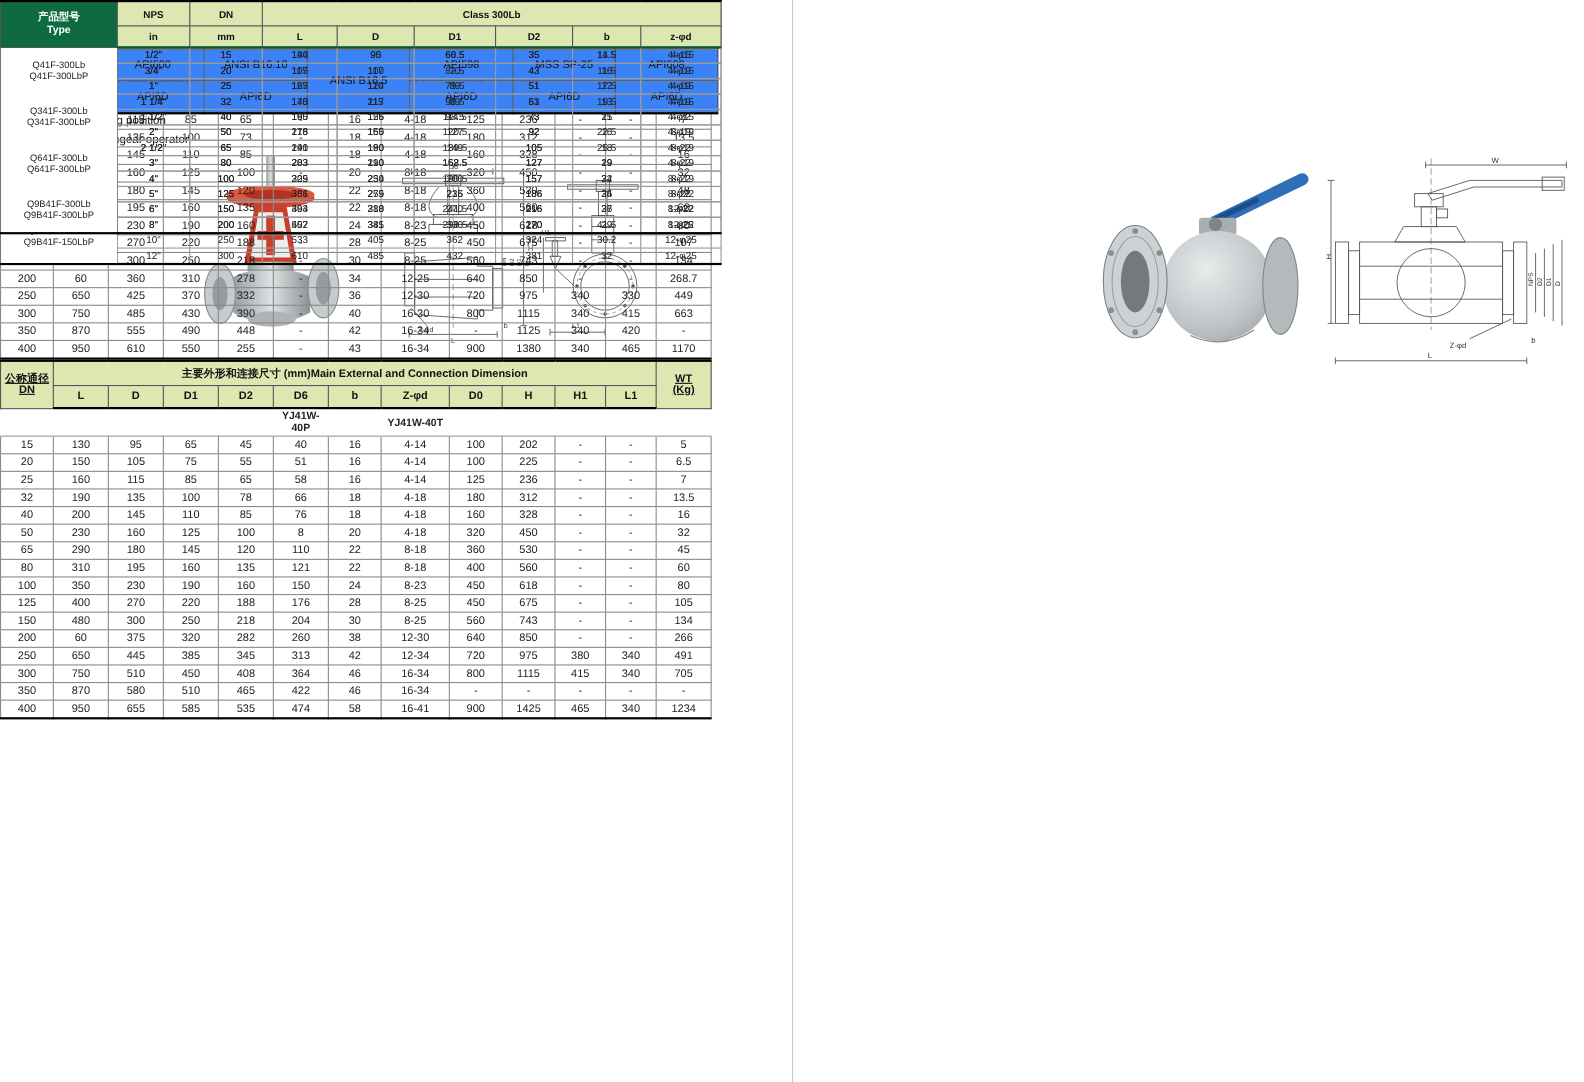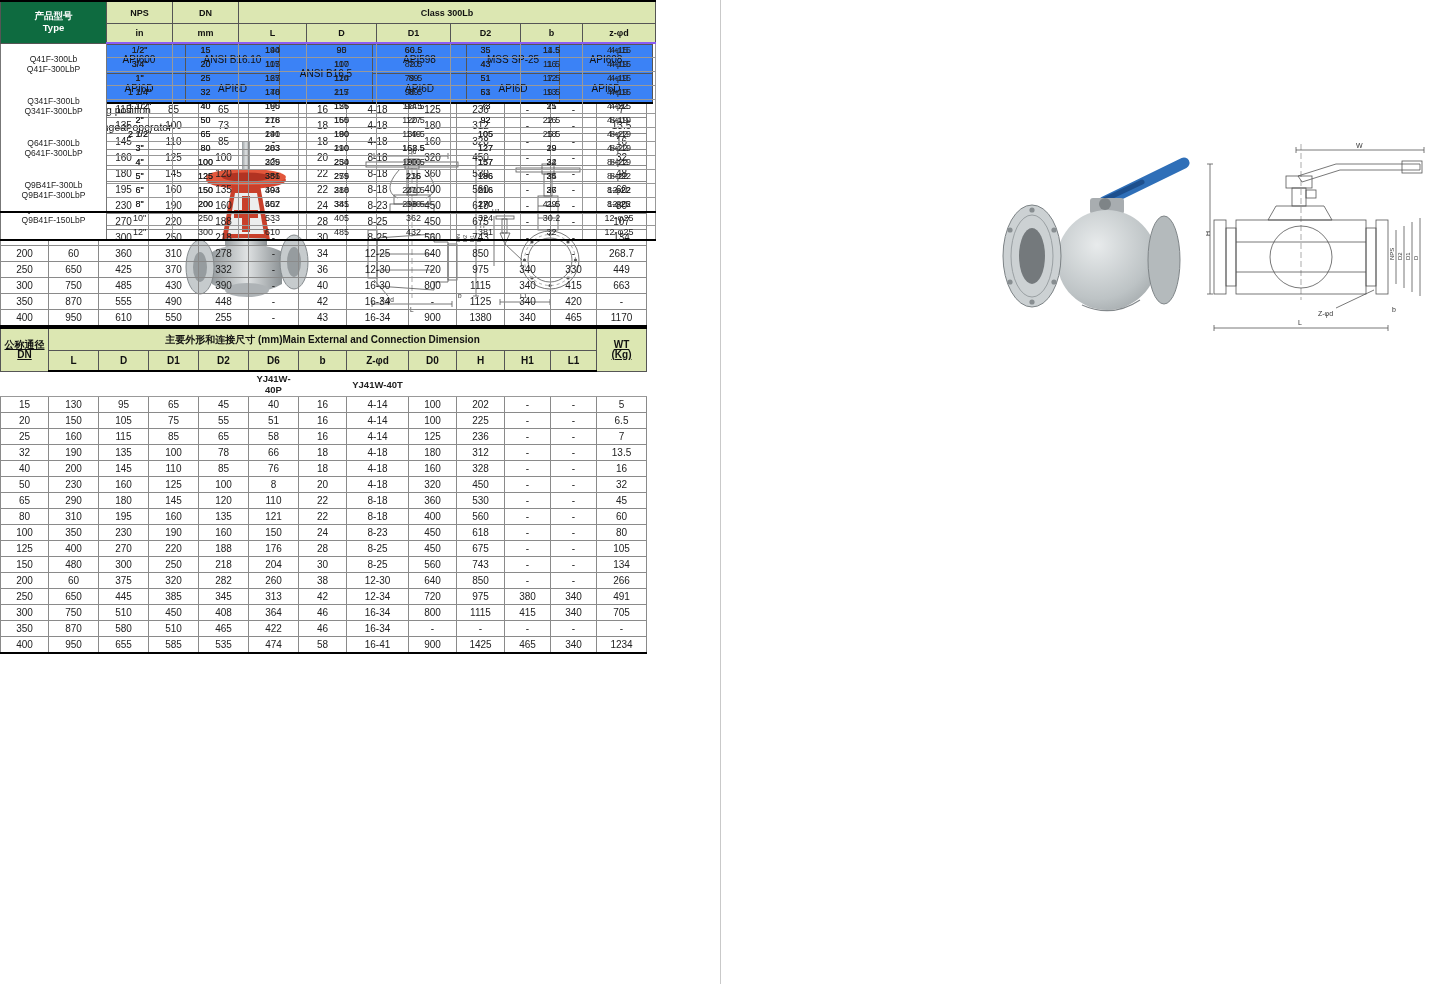--- a/index.html
+++ b/index.html
@@ -48,21 +48,21 @@
   .sph td{background:#dce7b2;height:40px;}
   .sph .sh-cn{font-size:10px;font-weight:bold;color:#111;line-height:13px;}
   .sph .sh-en{font-size:8.5px;color:#222;line-height:11px;}
   .spr td{height:26px;font-size:10px;color:#111;background:#3b82f6;}
 
   
   .rtable{width:655px;font-size:9px;text-align:center;color:#222;
     border-top:2px solid #000;border-bottom:2px solid #000;}
   .rtable thead td{background:#dce7b2;border:1px solid #555;font-weight:bold;color:#111;}
   .rtable .rh1 td{height:19px;}
-  .rtable .rh2 td{height:16px;border-bottom:2px solid #8b5cf6;}
+  .rtable .rh2 td{height:16px;border-bottom:2px solid #14532d;}
   .rtable .typehead{background:#0e6b40;color:#fff;font-size:9.5px;line-height:12px;}
   .rtable tbody td{border:1px solid #999;height:13px;line-height:13px;padding:0;}
   .rtable .typecell{position:relative;background:#fff;border:1px solid #777;}
   .typewrap{position:absolute;inset:0;display:flex;flex-direction:column;justify-content:space-around;}
   .tgroup{font-size:8.5px;line-height:10.5px;color:#222;}
 
   svg text{font-family:"Liberation Sans",sans-serif;}
 </style>
 </head>
 <body>

